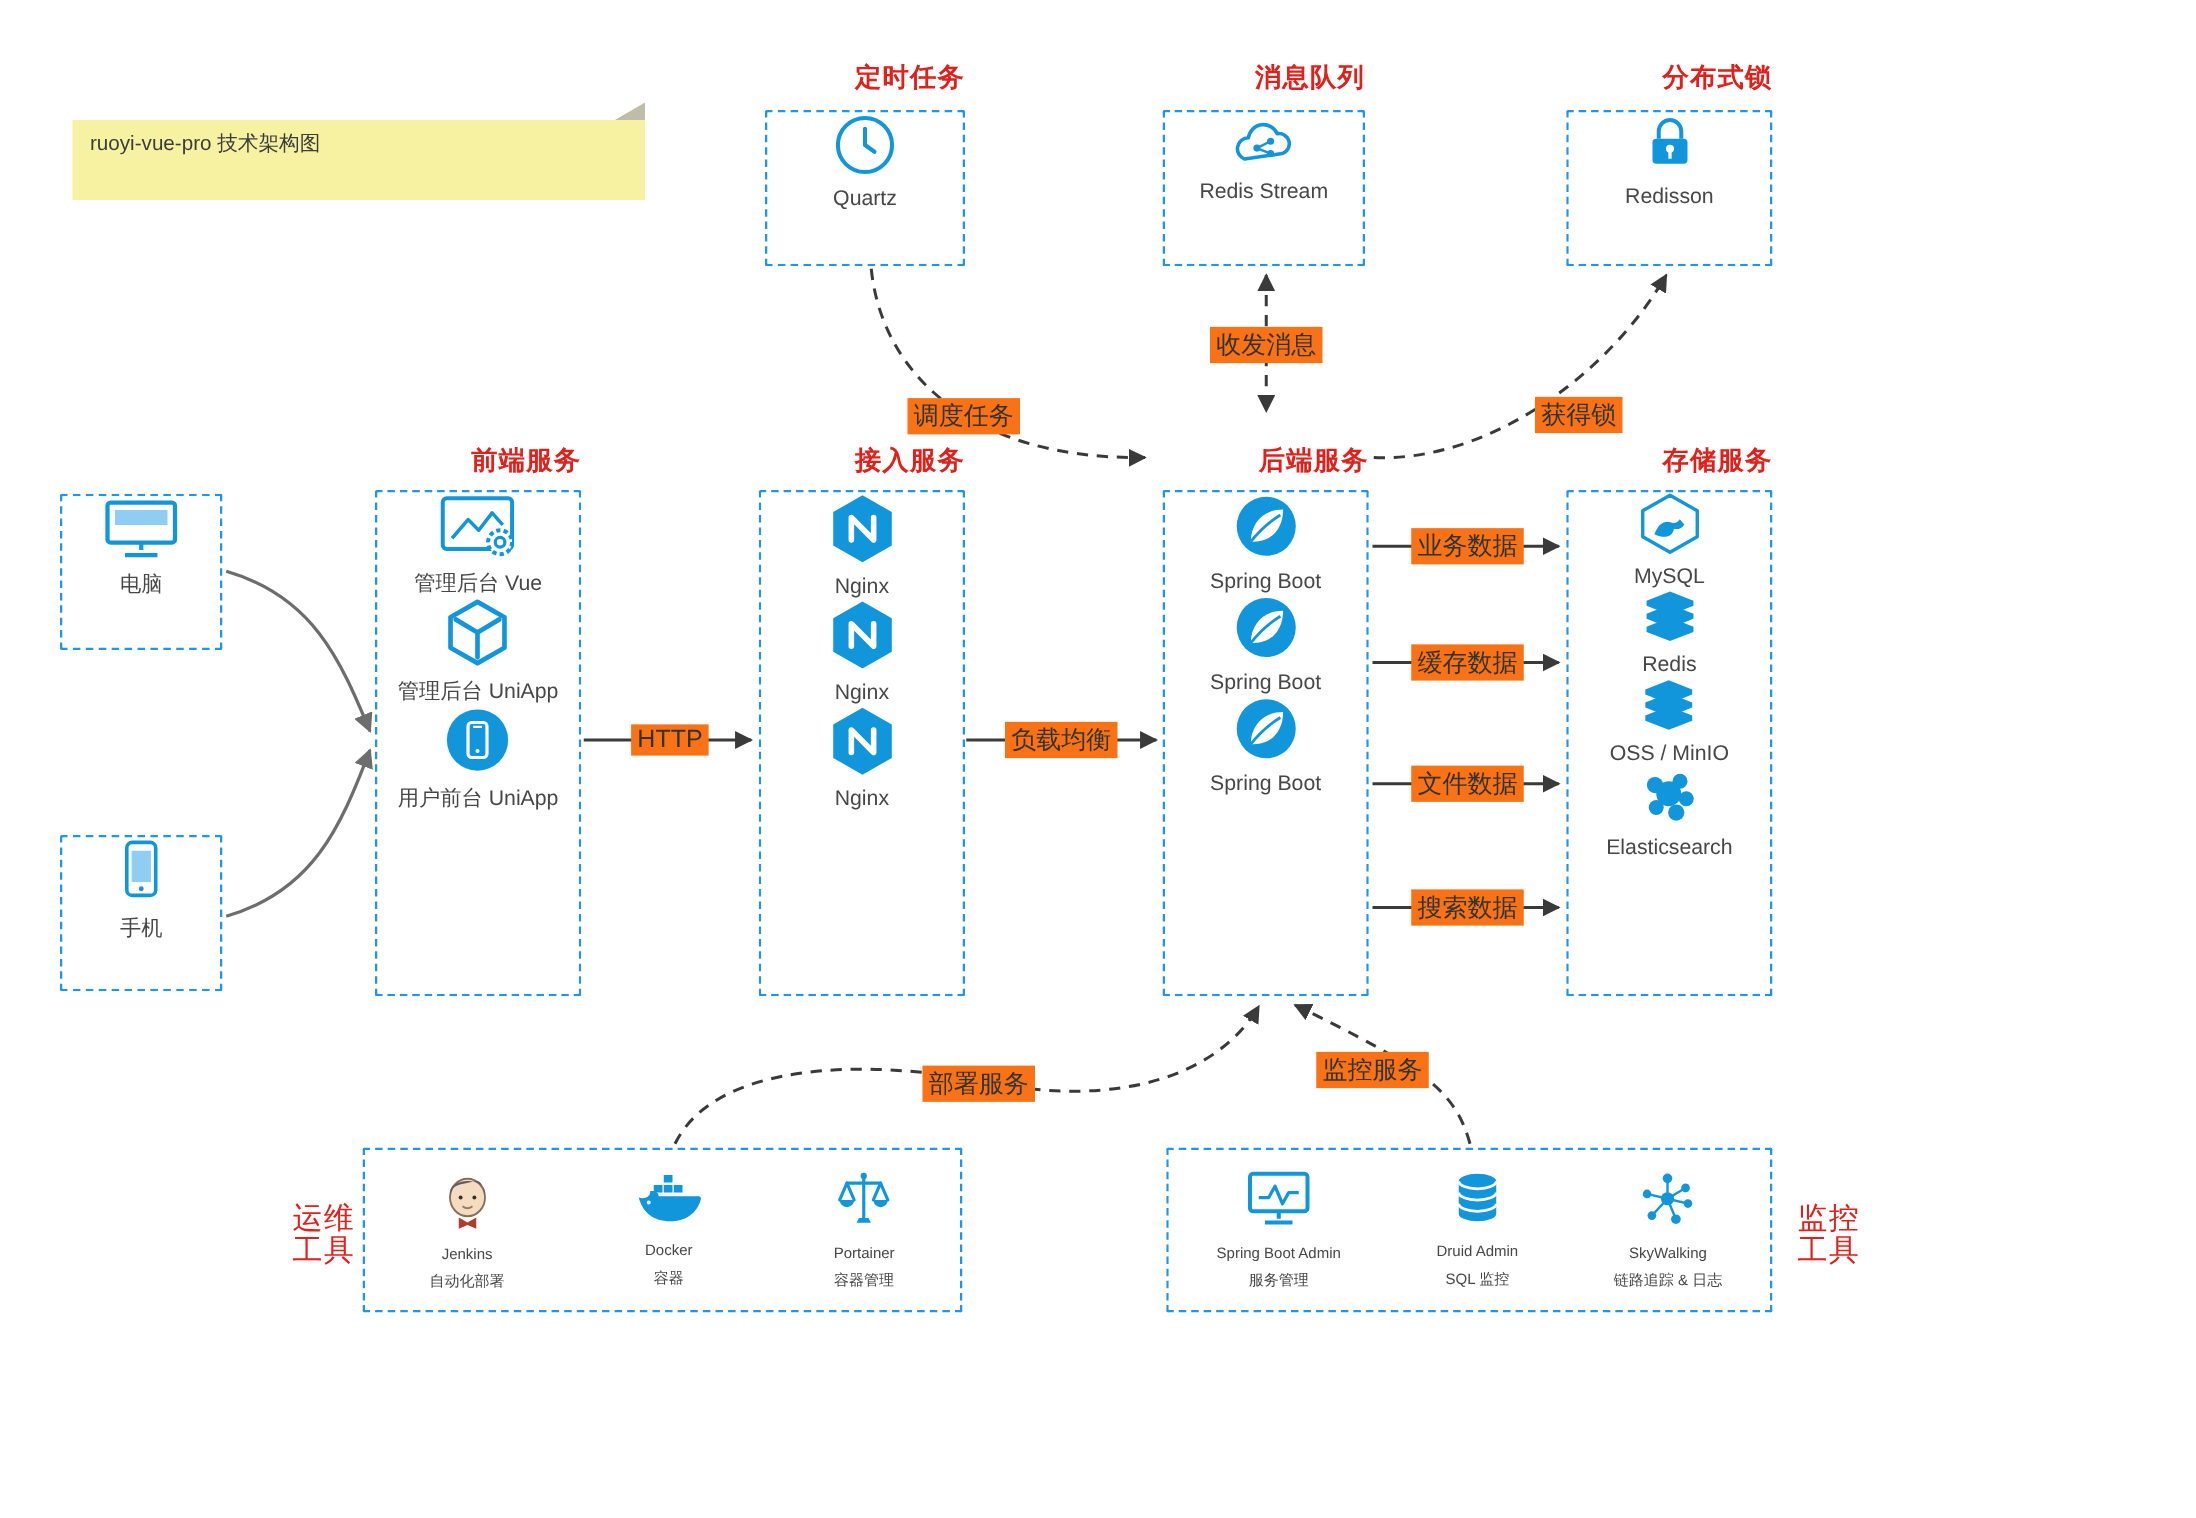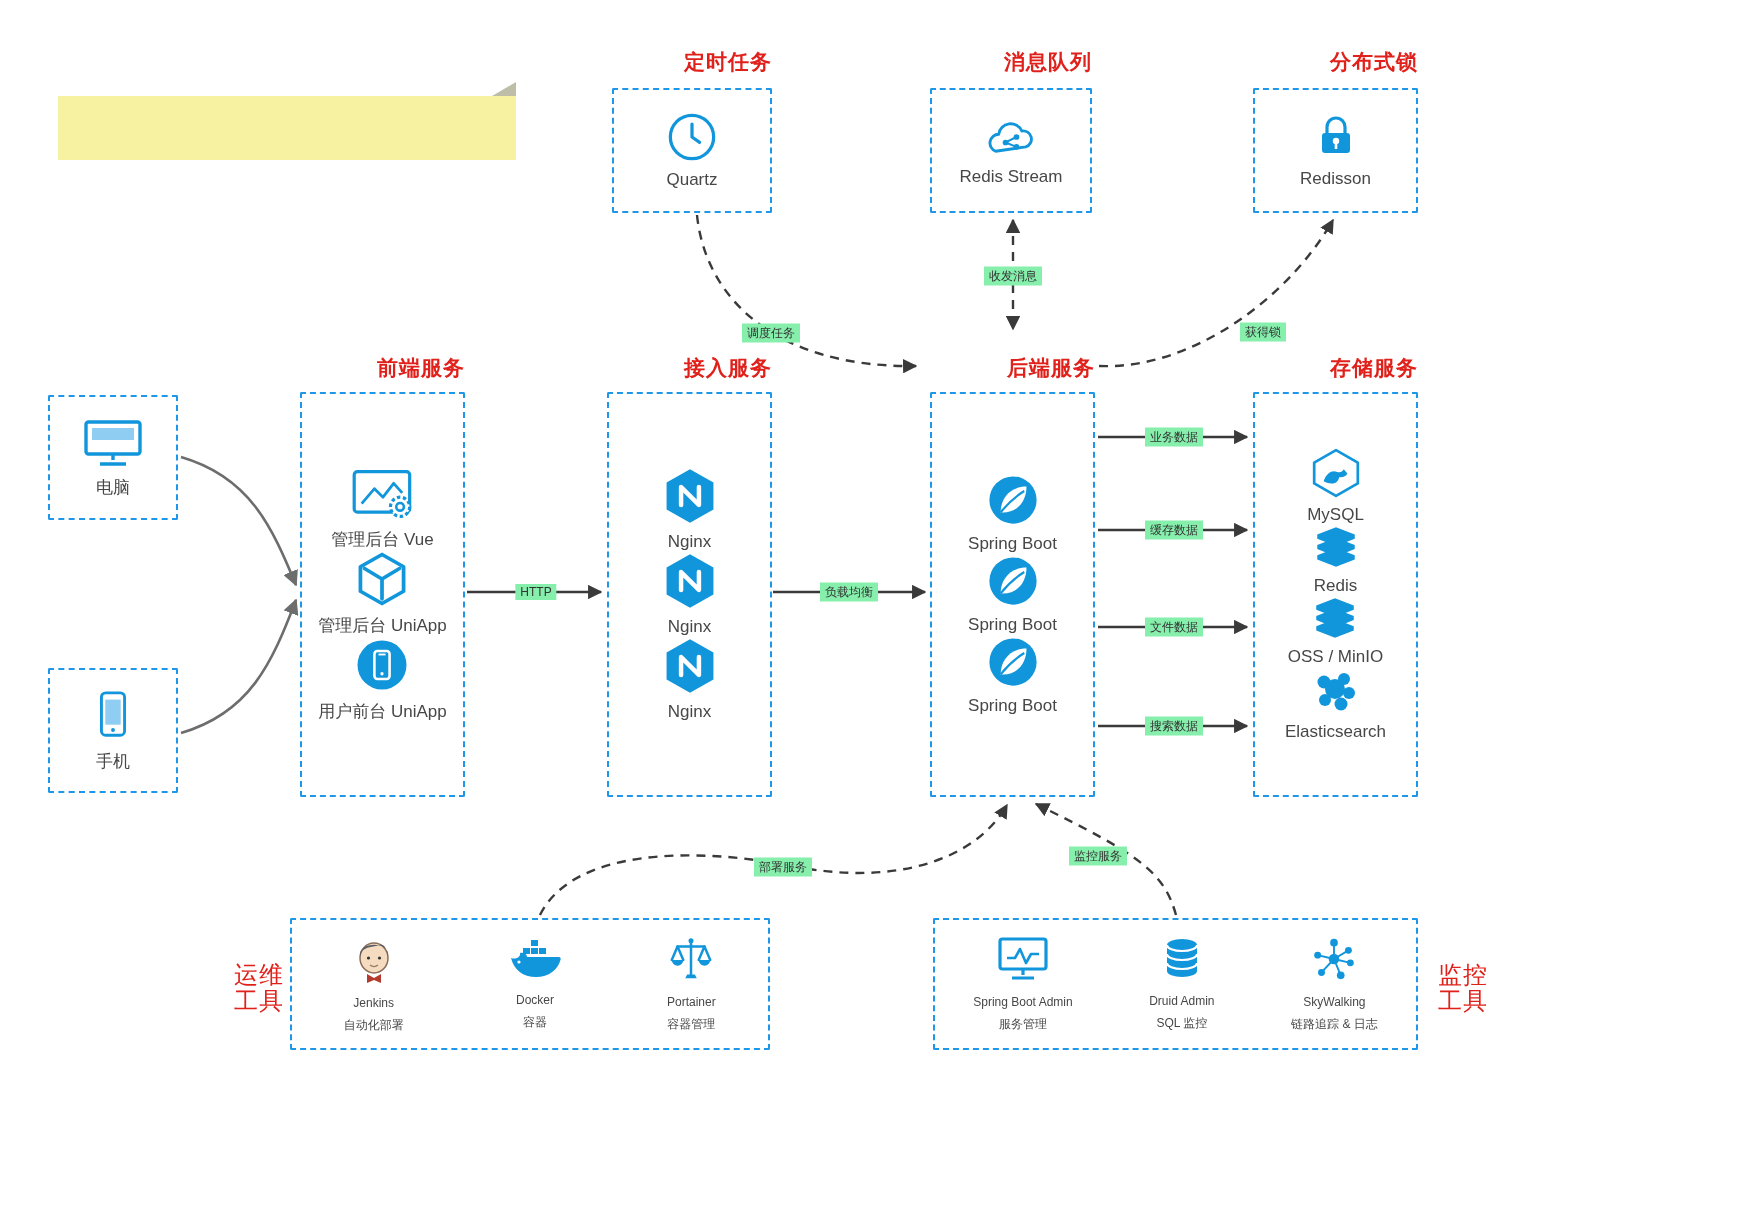--- a/index.html
+++ b/index.html
@@ -3,34 +3,34 @@
 <meta charset="utf-8">
 <style>
   *{margin:0;padding:0;box-sizing:border-box}
   html,body{background:#ffffff}
   body{font-family:"Liberation Sans","DejaVu Sans",sans-serif;color:#3a3a3a}
   .canvas{position:relative;width:1757px;height:1214px;background:#fff;overflow:hidden}
 
   .wires{position:absolute;left:0;top:0;z-index:1}
 
   .gbox{position:absolute;border:2px dashed #1e97e8;border-radius:2px;z-index:2;
-        display:flex;flex-direction:column;justify-content:center;align-items:center;background:transparent}
+        display:flex;flex-direction:column;justify-content:flex-start;align-items:center;background:transparent}
   .gbox.hrow{flex-direction:row;justify-content:space-around;align-items:center}
 
   .gtitle{position:absolute;z-index:2;color:#e0201a;font-weight:bold;font-size:21px;
           letter-spacing:1px;text-align:right;white-space:nowrap}
   .side-title{position:absolute;z-index:2;color:#e0201a;font-weight:normal;font-size:24px;
           letter-spacing:1px;text-align:right;line-height:26px}
 
   .item{display:flex;flex-direction:column;align-items:center;gap:7px}
   .ilabel{font-size:17px;color:#474747;white-space:nowrap}
   .ilabel2{font-size:12px;color:#474747;text-align:center;line-height:22px;white-space:nowrap}
 
-  .elabel{position:absolute;z-index:3;transform:translate(-50%,-50%);background:#86efac;
-          padding:1px 5px;font-size:12px;color:#333;white-space:nowrap}
+  .elabel{position:absolute;z-index:3;transform:translate(-50%,-50%);background:#f97316;
+          padding:1px 5px;font-size:20px;color:#333;white-space:nowrap}
 
   .note{position:absolute;left:58px;top:96px;width:458px;height:64px;background:#f6f2a2;
         z-index:4;padding:7px 0 0 14px;font-size:16.5px;line-height:25px;color:#3c3c3c}
   .note-fold{position:absolute;top:-14px;right:0;width:0;height:0;
         border-bottom:14px solid #bdbda8;border-left:24px solid transparent}
 </style>
 </head>
 <body>
 
 <div class="canvas">
@@ -57,20 +57,21 @@
 
     <path d="M697 215 C705 295 772 368 916 366" fill="none" stroke="#3a3a3a" stroke-width="2.4" stroke-dasharray="9 7" marker-end="url(#ah)"></path>
     <path d="M1013 220 V329" fill="none" stroke="#3a3a3a" stroke-width="2.4" stroke-dasharray="9 7" marker-start="url(#ah)" marker-end="url(#ah)"></path>
     <path d="M1099 366 C1190 370 1287 300 1333 220" fill="none" stroke="#3a3a3a" stroke-width="2.4" stroke-dasharray="9 7" marker-end="url(#ah)"></path>
     <path d="M540 915 C572 850 690 846 792 866 C892 886 974 862 1007 805" fill="none" stroke="#3a3a3a" stroke-width="2.4" stroke-dasharray="9 7" marker-end="url(#ah)"></path>
     <path d="M1176 915 C1164 872 1140 855 1036 804" fill="none" stroke="#3a3a3a" stroke-width="2.4" stroke-dasharray="9 7" marker-end="url(#ah)"></path>
   </svg>
 
   <div class="note">
     <div class="note-fold"></div>
+    <div>ruoyi-vue-pro 技术架构图</div>
   </div>
 
   <div class="gtitle" style="left:612px;top:48px;width:160px">定时任务</div>
   <div class="gtitle" style="left:930px;top:48px;width:162px">消息队列</div>
   <div class="gtitle" style="left:1253px;top:48px;width:165px">分布式锁</div>
   <div class="gtitle" style="left:300px;top:354px;width:165px">前端服务</div>
   <div class="gtitle" style="left:607px;top:354px;width:165px">接入服务</div>
   <div class="gtitle" style="left:930px;top:354px;width:165px">后端服务</div>
   <div class="gtitle" style="left:1253px;top:354px;width:165px">存储服务</div>
 

